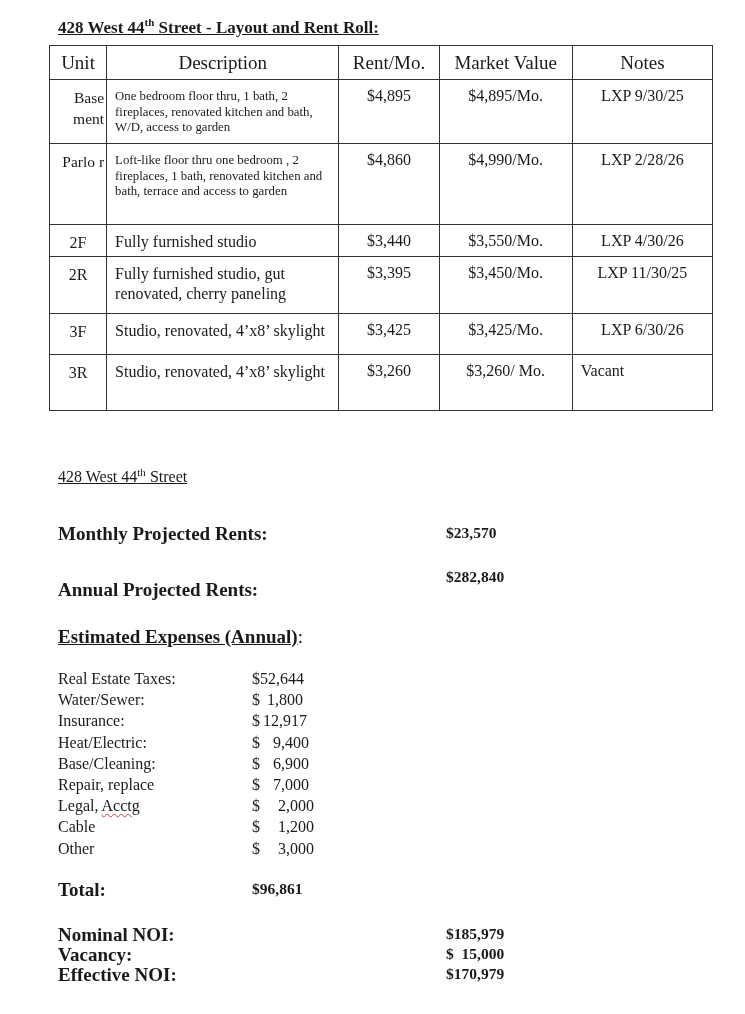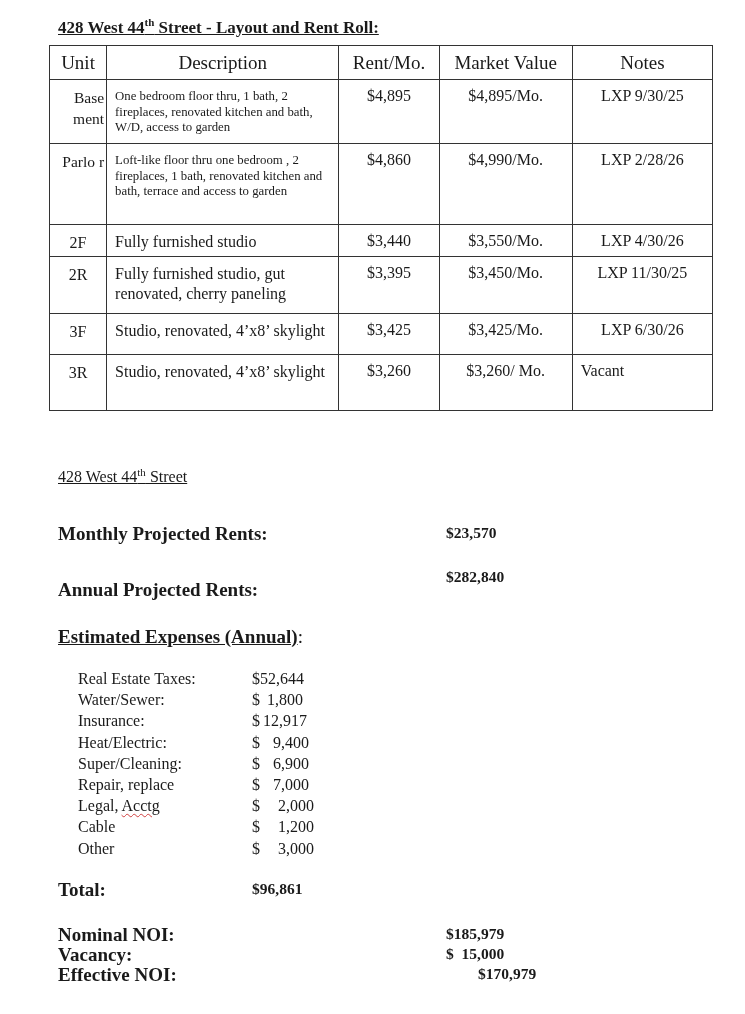--- a/index.html
+++ b/index.html
@@ -46,21 +46,21 @@
     .lbl-bold { font-size: 19px; font-weight: bold; white-space: nowrap; }
     .val-bold { font-size: 15.5px; font-weight: bold; white-space: nowrap; }
     .exp-title {
       left: 58px; top: 626px; font-size: 19px; font-weight: bold; white-space: nowrap;
     }
     .exp-title .u { text-decoration: underline; }
     .exp-title .colon { font-weight: normal; }
 
     .exp-list { left: 58px; top: 668px; font-size: 16px; line-height: 21.2px; }
     .exp-vals { left: 252px; top: 668px; font-size: 16px; line-height: 21.2px; }
-    .exp-row { white-space: nowrap; margin-left: 20px; }
+    .exp-row { white-space: nowrap; }
     .exp-val { display: flex; white-space: nowrap; }
     .exp-val .cur { width: 14px; }
     .exp-val .amt { width: 60px; text-align: left; }
     .spell {
       text-decoration: underline wavy #d04040; text-decoration-thickness: 1px;
       text-underline-offset: 2px;
     }
   </style>
 </head>
 <body>
@@ -138,21 +138,21 @@
 <div class="abs lbl-bold" style="left:58px; top:579px;">Annual Projected Rents:</div>
 <div class="abs val-bold" style="left:446px; top:552px;margin-top:16px;">$282,840</div>
 
 <div class="abs exp-title"><span class="u">Estimated Expenses (Annual)</span><span class="colon">:</span></div>
 
 <div class="abs exp-list">
   <div class="exp-row">Real Estate Taxes:</div>
   <div class="exp-row">Water/Sewer:</div>
   <div class="exp-row">Insurance:</div>
   <div class="exp-row">Heat/Electric:</div>
-  <div class="exp-row">Super/Cleaning:</div>
+  <div class="exp-row">Base/Cleaning:</div>
   <div class="exp-row">Repair, replace</div>
   <div class="exp-row"><span>Legal, </span><span class="spell">Acctg</span></div>
   <div class="exp-row">Cable</div>
   <div class="exp-row">Other</div>
 </div>
 
 <div class="abs exp-vals">
   <div class="exp-val">
       <span class="cur">$</span>
       <span class="amt" style="margin-left:-6px">52,644</span>
@@ -194,13 +194,13 @@
 <div class="abs lbl-bold" style="left:58px; top:879px;">Total:</div>
 <div class="abs val-bold" style="left:252px; top:880px;">$96,861</div>
 
 <div class="abs lbl-bold" style="left:58px; top:924px;">Nominal NOI:</div>
 <div class="abs val-bold" style="left:446px; top:925px;">$185,979</div>
 
 <div class="abs lbl-bold" style="left:58px; top:944px;">Vacancy:</div>
 <div class="abs val-bold" style="left:446px; top:945px; white-space:pre;">$  15,000</div>
 
 <div class="abs lbl-bold" style="left:58px; top:964px;">Effective NOI:</div>
-<div class="abs val-bold" style="left:446px; top:965px;margin-left:32px;">$170,979</div>
+<div class="abs val-bold" style="left:446px; top:965px;">$170,979</div>
 
 </body></html>

